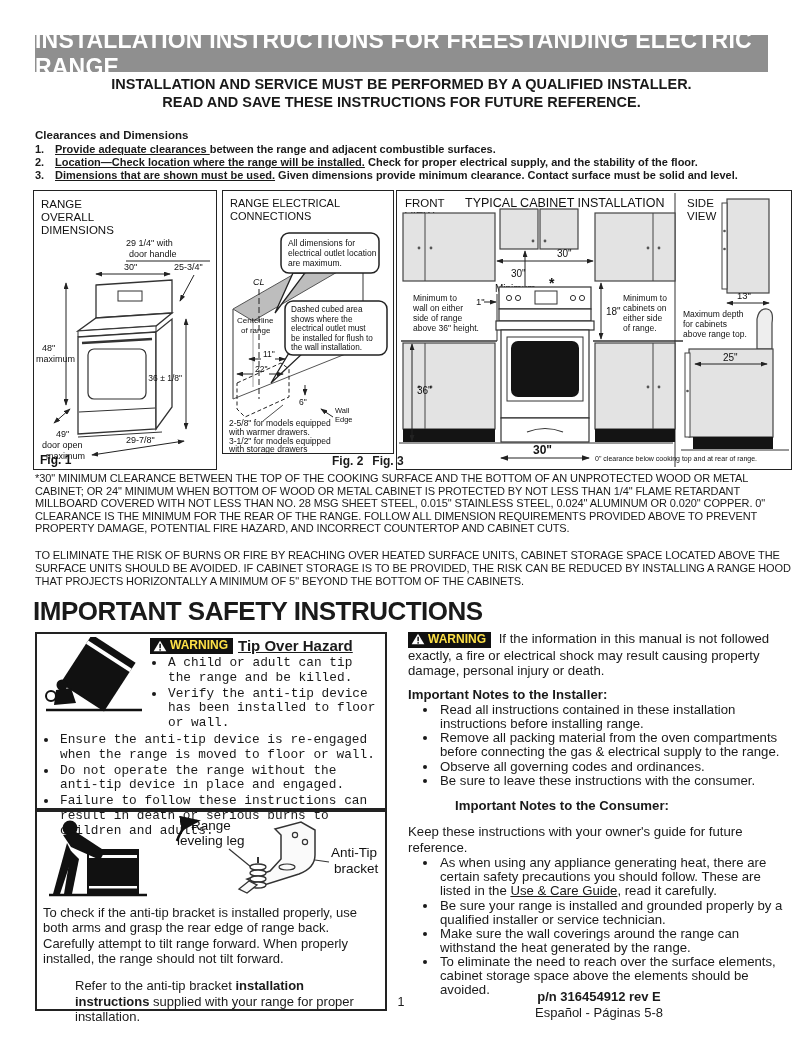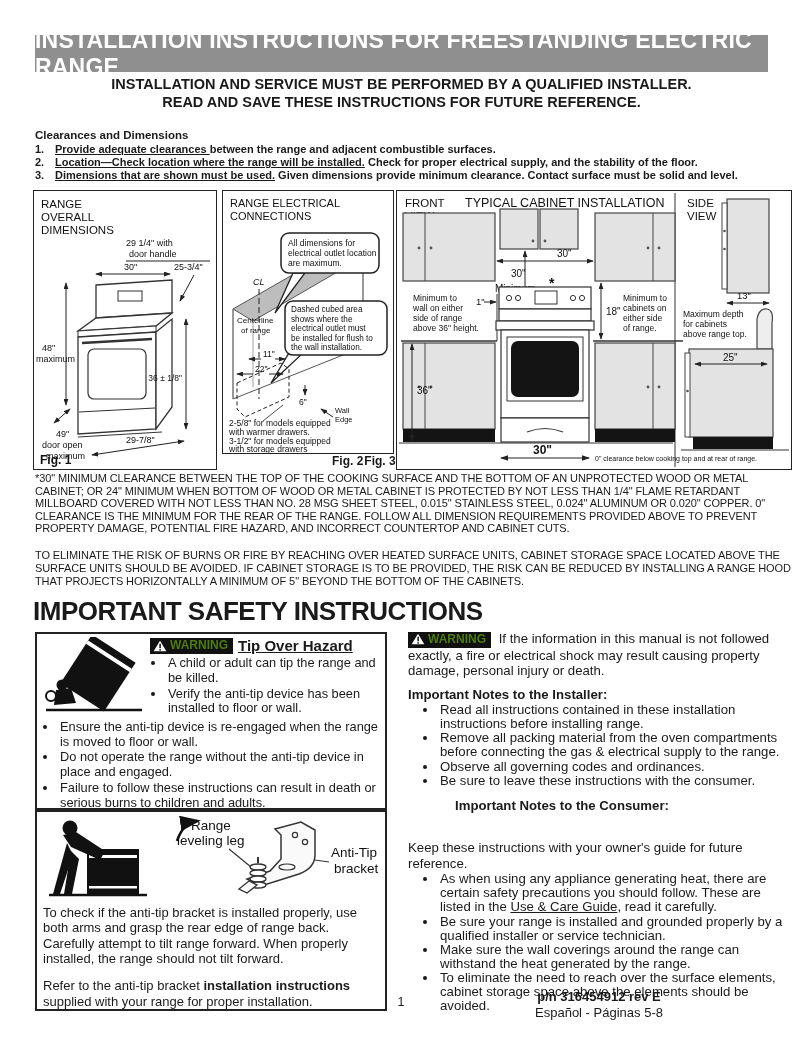--- a/index.html
+++ b/index.html
@@ -17,52 +17,52 @@
   .clr-list{left:35px;top:143px;width:757px;font-size:11px;font-weight:bold;line-height:13.2px;}
   .clr-item{display:flex;}
   .clr-item .num{width:20px;flex:0 0 20px;}
   .u{text-decoration:underline;}
   
   .figbox{border:1.5px solid #222;background:#fff;}
   .fig1{left:33px;top:190px;width:182px;height:278px;}
   .fig2{left:222px;top:190px;width:170px;height:262px;}
   .fig3{left:396px;top:190px;width:394px;height:278px;}
   .figbox svg{display:block;width:100%;height:100%;}
-  .fig23cap{left:332px;top:454px;display:flex;gap:1px;font-weight:bold;font-size:12px;}
+  .fig23cap{left:332px;top:454px;display:flex;gap:9px;font-weight:bold;font-size:12px;}
   svg text{fill:#111;font-family:"Liberation Sans",sans-serif;}
   
   .para1{left:35px;top:472px;width:758px;font-size:11px;line-height:12.6px;letter-spacing:-0.1px;}
   .para2{left:35px;top:549px;width:758px;font-size:11px;font-weight:normal;line-height:12.8px;letter-spacing:-0.1px;}
   .isi{left:33px;top:596px;font-size:26px;font-weight:bold;letter-spacing:-0.5px;}
   
-  .badge{display:inline-flex;align-items:center;gap:3px;background:#111;color:#4d7c0f;
+  .badge{display:inline-flex;align-items:center;gap:3px;background:#111;color:#fde047;
          font-weight:bold;font-size:12px;padding:1px 5px 2px 3px;line-height:13px;
          vertical-align:-2px;white-space:nowrap;}
   .badge svg{width:14px;height:12px;display:block;}
   
   .warnbox{left:35px;top:632px;width:352px;height:178px;border:2px solid #222;
            padding:3px 5px;box-sizing:border-box;font-size:12.8px;line-height:14.8px;}
   .wb-top{display:flex;}
   .tipicon{flex:0 0 106px;}
   .wb-right{flex:1;padding-left:2px;}
   .wb-titlerow{display:flex;align-items:center;gap:5px;margin:1px 0 2px 0;}
   .wb-hazard{font-weight:bold;font-size:15px;text-decoration:underline;white-space:nowrap;}
-  ul.blts{margin:1px 0 0 16px;padding:0;}
+  ul.blts{margin:1px 0 0 16px;padding:0;font-family:Liberation Mono, monospace;}
   ul.blts li{margin:0 0 1px 0;padding-left:2px;}
   
   .bracketbox{left:35px;top:810px;width:352px;height:201px;border:2px solid #222;
               padding:3px 6px;box-sizing:border-box;font-size:13px;line-height:15.6px;}
   .bb-para1{margin-top:2px;}
-  .bb-para2{margin-top:11px;}
+  .bb-para2{margin-top:11px;margin-left:32px;}
   .pagenum{left:0;top:995px;width:802px;text-align:center;font-size:12.5px;}
   
   .rightcol{left:408px;top:631px;width:384px;font-size:13.2px;line-height:15.5px;}
   .rc-h{font-weight:bold;}
   .rc-warn .badge{margin-right:4px;}
-  .mt8{margin-top:8px;} .mt10{margin-top:10px;padding-left:47px;} .mt11{margin-top:27px;} .mt9{margin-top:9px;}
+  .mt8{margin-top:8px;} .mt10{margin-top:10px;padding-left:47px;} .mt11{margin-top:11px;} .mt9{margin-top:9px;}
   ul.rc{margin:1px 0 0 14px;padding:0;line-height:13.9px;}
   ul.rc li{margin:0 0 .5px 16px;padding-left:2px;}
   .pnblock{left:408px;top:989px;width:382px;text-align:center;font-size:13px;line-height:16px;}
   .pn{font-weight:bold;}
 </style>
 </head>
 <body>
 
 <div class="abs banner">
   <span>INSTALLATION INSTRUCTIONS FOR FREESTANDING ELECTRIC RANGE</span>

